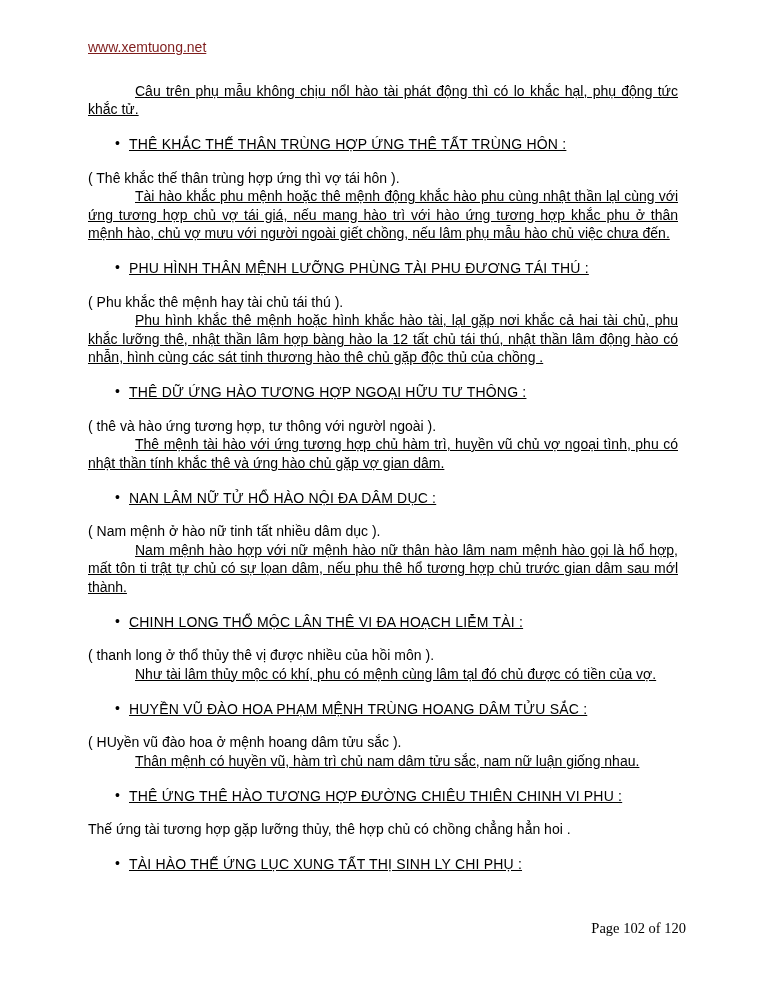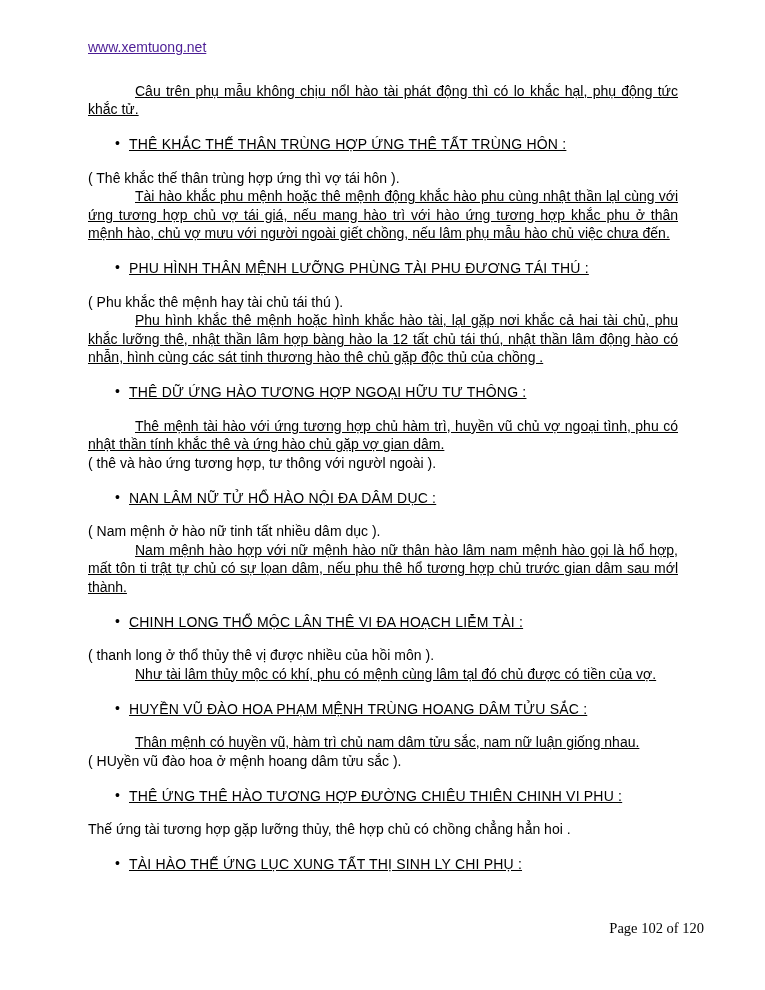--- a/index.html
+++ b/index.html
@@ -9,21 +9,21 @@
     background:#ffffff;
     color:#000000;
     font-family:"Liberation Sans", sans-serif;
     font-size:14px;
     line-height:18.5px;
     box-sizing:border-box;
     padding:38px 87px 0 88px;
     overflow:hidden;
   }
   .site-link {
-    color:#4c1d95;
+    color:#7f1d1d;
     text-decoration:underline;
     display:inline-block;
     margin:0 0 25px 0;
     cursor:pointer;
   }
   .para { margin:0; }
   .just { text-align:justify; }
   .indent { text-indent:47px;text-decoration:underline; }
   .section-heading {
     position:relative;
@@ -34,21 +34,21 @@
     position:absolute;
     left:27px; top:-1px;
     font-size:14px;
   }
   .htext {
     text-decoration:underline;
     letter-spacing:0.2px;
   }
   .footer {
     position:absolute;
-    top:919px; right:61px;
+    top:919px; right:79px;
     font-family:"Liberation Serif", serif;
     font-size:14.5px;
     color:#000000;
   }
 </style>
 </head>
 <body>
 
 <div class="page">
 
@@ -74,22 +74,22 @@
     </div>
     <p class="para">( Phu khắc thê mệnh hay tài chủ tái thú ).</p>
     <p class="para just indent">Phu hình khắc thê mệnh hoặc hình khắc hào tài, lạl gặp nơi khắc cả hai tài chủ, phu khắc lưỡng thê,  nhật thần lâm hợp bàng hào la 12 tất chủ tái thú, nhật thần lâm động hào có nhẫn, hình cùng các sát tinh thương hào thê chủ gặp độc thủ của chồng .</p>
   </div>
 
   <div>
     <div class="section-heading">
       <span class="bullet">•</span>
       <span class="htext">THÊ DỮ ỨNG HÀO TƯƠNG HỢP NGOẠI HỮU TƯ THÔNG :</span>
     </div>
+    <p class="para">( thê và hào ứng  tương hợp, tư thông với ngườl ngoài ).</p>
     <p class="para just indent">Thê mệnh tài hào với ứng tương hợp chủ hàm trì, huyền vũ chủ vợ ngoại tình, phu có nhật thần tính khắc thê và ứng hào chủ gặp vợ gian dâm.</p>
-    <p class="para">( thê và hào ứng  tương hợp, tư thông với ngườl ngoài ).</p>
   </div>
 
   <div>
     <div class="section-heading">
       <span class="bullet">•</span>
       <span class="htext">NAN LÂM NỮ TỬ HỔ HÀO NỘI ĐA DÂM DỤC :</span>
     </div>
     <p class="para">( Nam mệnh ở hào nữ tinh tất nhiều dâm dục ).</p>
     <p class="para just indent">Nam mệnh hào hợp với nữ mệnh hào nữ thân hào lâm nam mệnh hào gọi là hổ hợp, mất tôn ti trật tự chủ có sự lọan dâm, nếu phu thê hổ tương hợp chủ trước gian dâm sau mớl thành.</p>
   </div>
@@ -101,22 +101,22 @@
     </div>
     <p class="para">( thanh long ở thổ thủy thê vị được nhiều của hồi môn ).</p>
     <p class="para just indent">Như tài lâm thủy mộc  có khí, phu có mệnh cùng lâm tạl đó chủ được có tiền của vợ.</p>
   </div>
 
   <div>
     <div class="section-heading">
       <span class="bullet">•</span>
       <span class="htext">HUYỀN VŨ ĐÀO HOA PHẠM MỆNH TRÙNG HOANG DÂM TỬU SẮC :</span>
     </div>
+    <p class="para">( HUyền vũ đào hoa ở mệnh hoang dâm tửu sắc ).</p>
     <p class="para just indent">Thân mệnh có huyền vũ, hàm trì chủ nam dâm tửu sắc, nam nữ luận giống nhau.</p>
-    <p class="para">( HUyền vũ đào hoa ở mệnh hoang dâm tửu sắc ).</p>
   </div>
 
   <div>
     <div class="section-heading">
       <span class="bullet">•</span>
       <span class="htext">THÊ ỨNG THÊ HÀO TƯƠNG HỢP ĐƯỜNG CHIÊU THIÊN CHINH VI PHU :</span>
     </div>
     <p class="para">Thế ứng tài tương hợp gặp lưỡng thủy, thê hợp chủ có chồng chẳng hẳn hoi .</p>
   </div>
 

